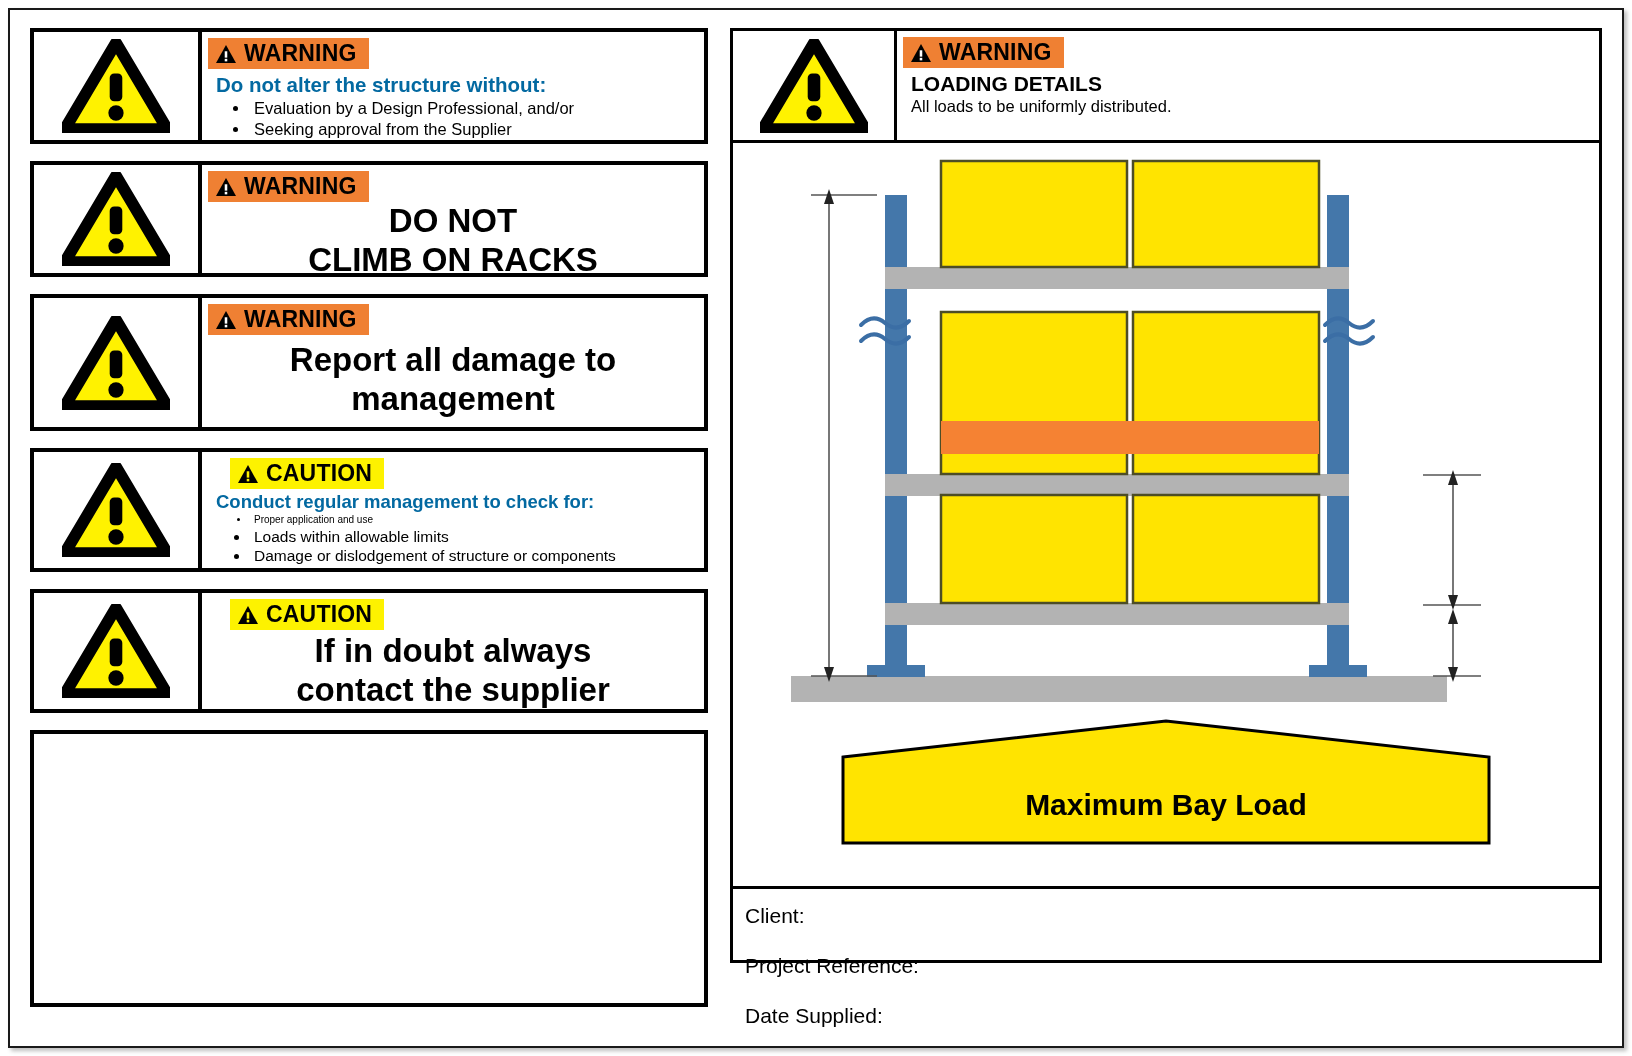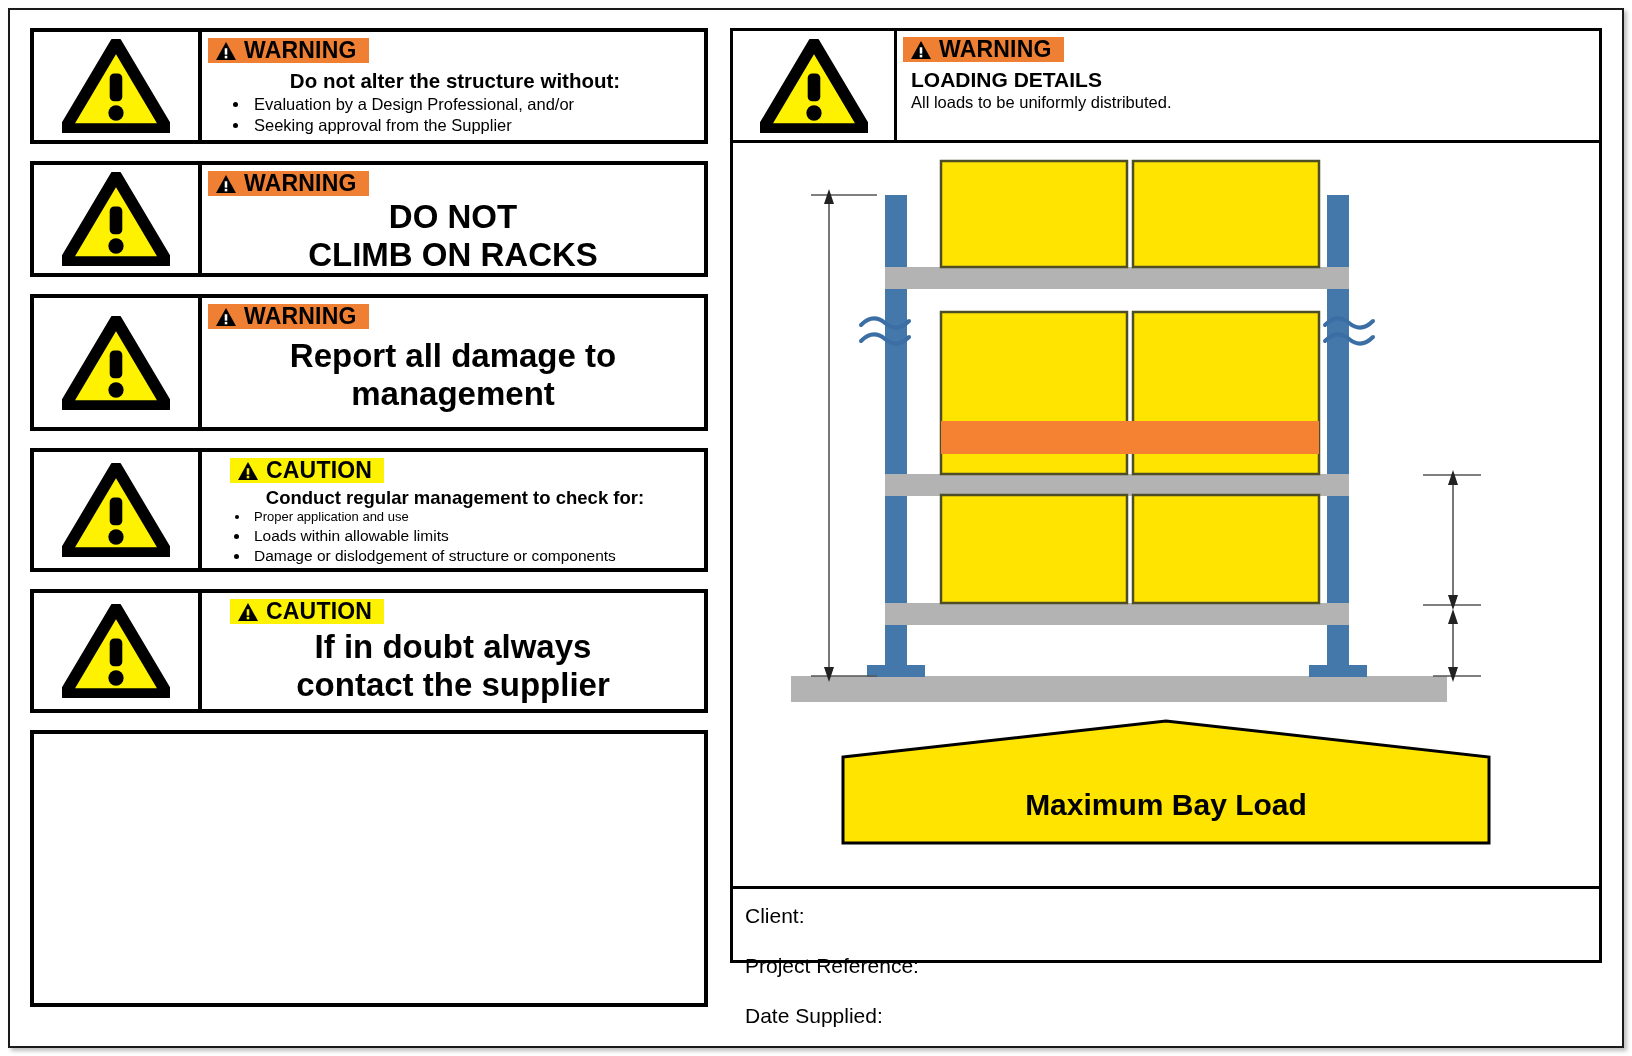--- a/index.html
+++ b/index.html
@@ -58,44 +58,43 @@
   }
   .big-tri { width: 108px; height: 94px; display: block; }
 
   
   .banner {
     display: inline-flex;
     align-items: center;
     gap: 7px;
     padding: 3px 12px 3px 7px;
     box-sizing: border-box;
-    height: 25px;
+    height: 31px;
     margin: 6px 0 0 6px;
   }
   .banner.warning { background: #ef8033; }
   .banner.caution { background: #fdf200; margin-left: 28px; }
   .banner-tri { width: 22px; height: 20px; display: block; }
   .banner-word {
     font-size: 23px;
     font-weight: bold;
     letter-spacing: 0.2px;
     color: #000000;
     line-height: 1;
     white-space: nowrap;
   }
 
   .panel-text { padding: 2px 10px 8px 14px; }
 
   .head-line {
     font-size: 20.5px;
     font-weight: bold;
-    color: #000000;
+    color: #0369a1;
     line-height: 1.18;
     margin: 2px 0 1px 0;
-    text-align: center;
   }
   ul.bullets {
     margin: 0 0 4px 0;
     padding-left: 34px;
     list-style: disc;
   }
   ul.bullets li {
     font-size: 16.5px;
     color: #000;
     line-height: 1.27;
@@ -268,21 +267,21 @@
           <svg class="banner-tri" viewBox="0 0 24 22">
             <polygon points="12,1 23,21 1,21" fill="#000"></polygon>
             <rect x="10.6" y="8" width="2.8" height="7" fill="#FDF200"></rect>
             <rect x="10.6" y="16.3" width="2.8" height="2.8" fill="#FDF200"></rect>
           </svg>
           <span class="banner-word">CAUTION</span>
         </div>
         <div class="panel-text" style="padding-top:0">
           <div class="head-line" style="font-size:18.5px">Conduct regular management to check for:</div>
           <ul class="bullets">
-            <li style="font-size:13px">Proper application and use</li>
+            <li style="font-size:10px">Proper application and use</li>
             <li style="font-size:15.5px">Loads within allowable limits</li>
             <li style="font-size:15.5px">Damage or dislodgement of structure or components</li>
           </ul>
         </div>
       </div>
     </div>
 
     <div class="safety-panel" style="height:124px">
       <div class="icon-cell">
         <svg class="big-tri" viewBox="0 0 120 104">

